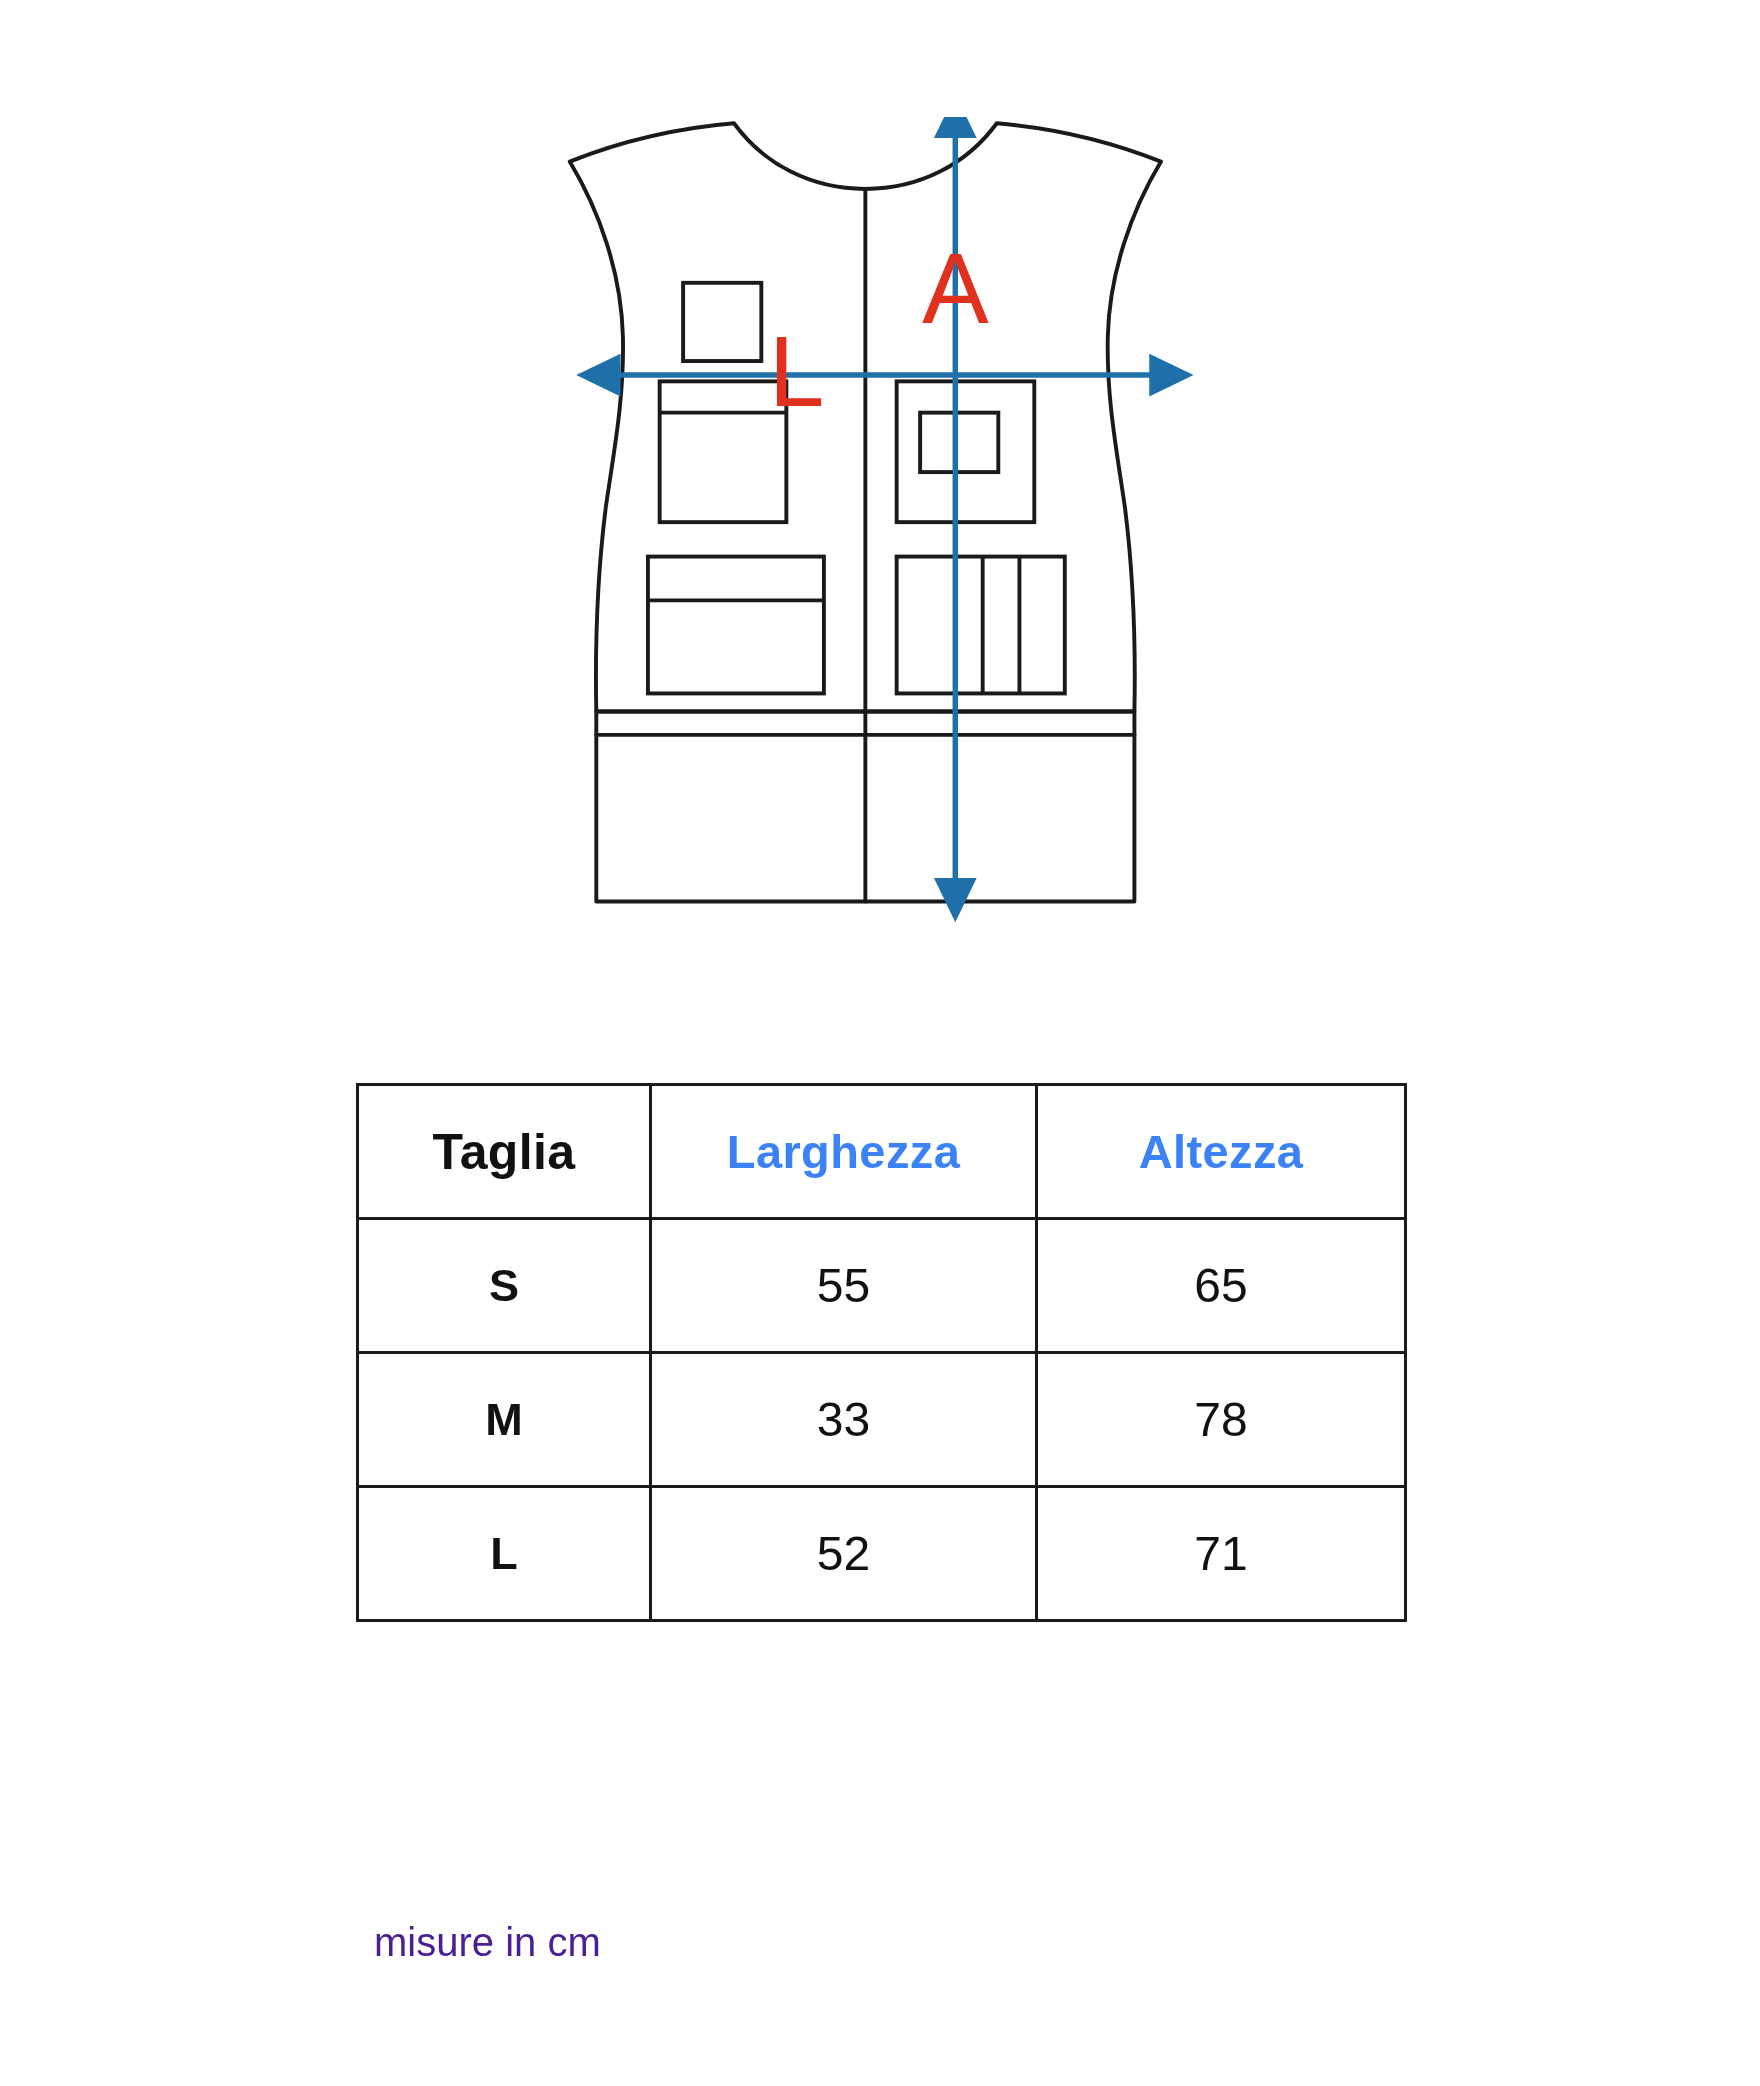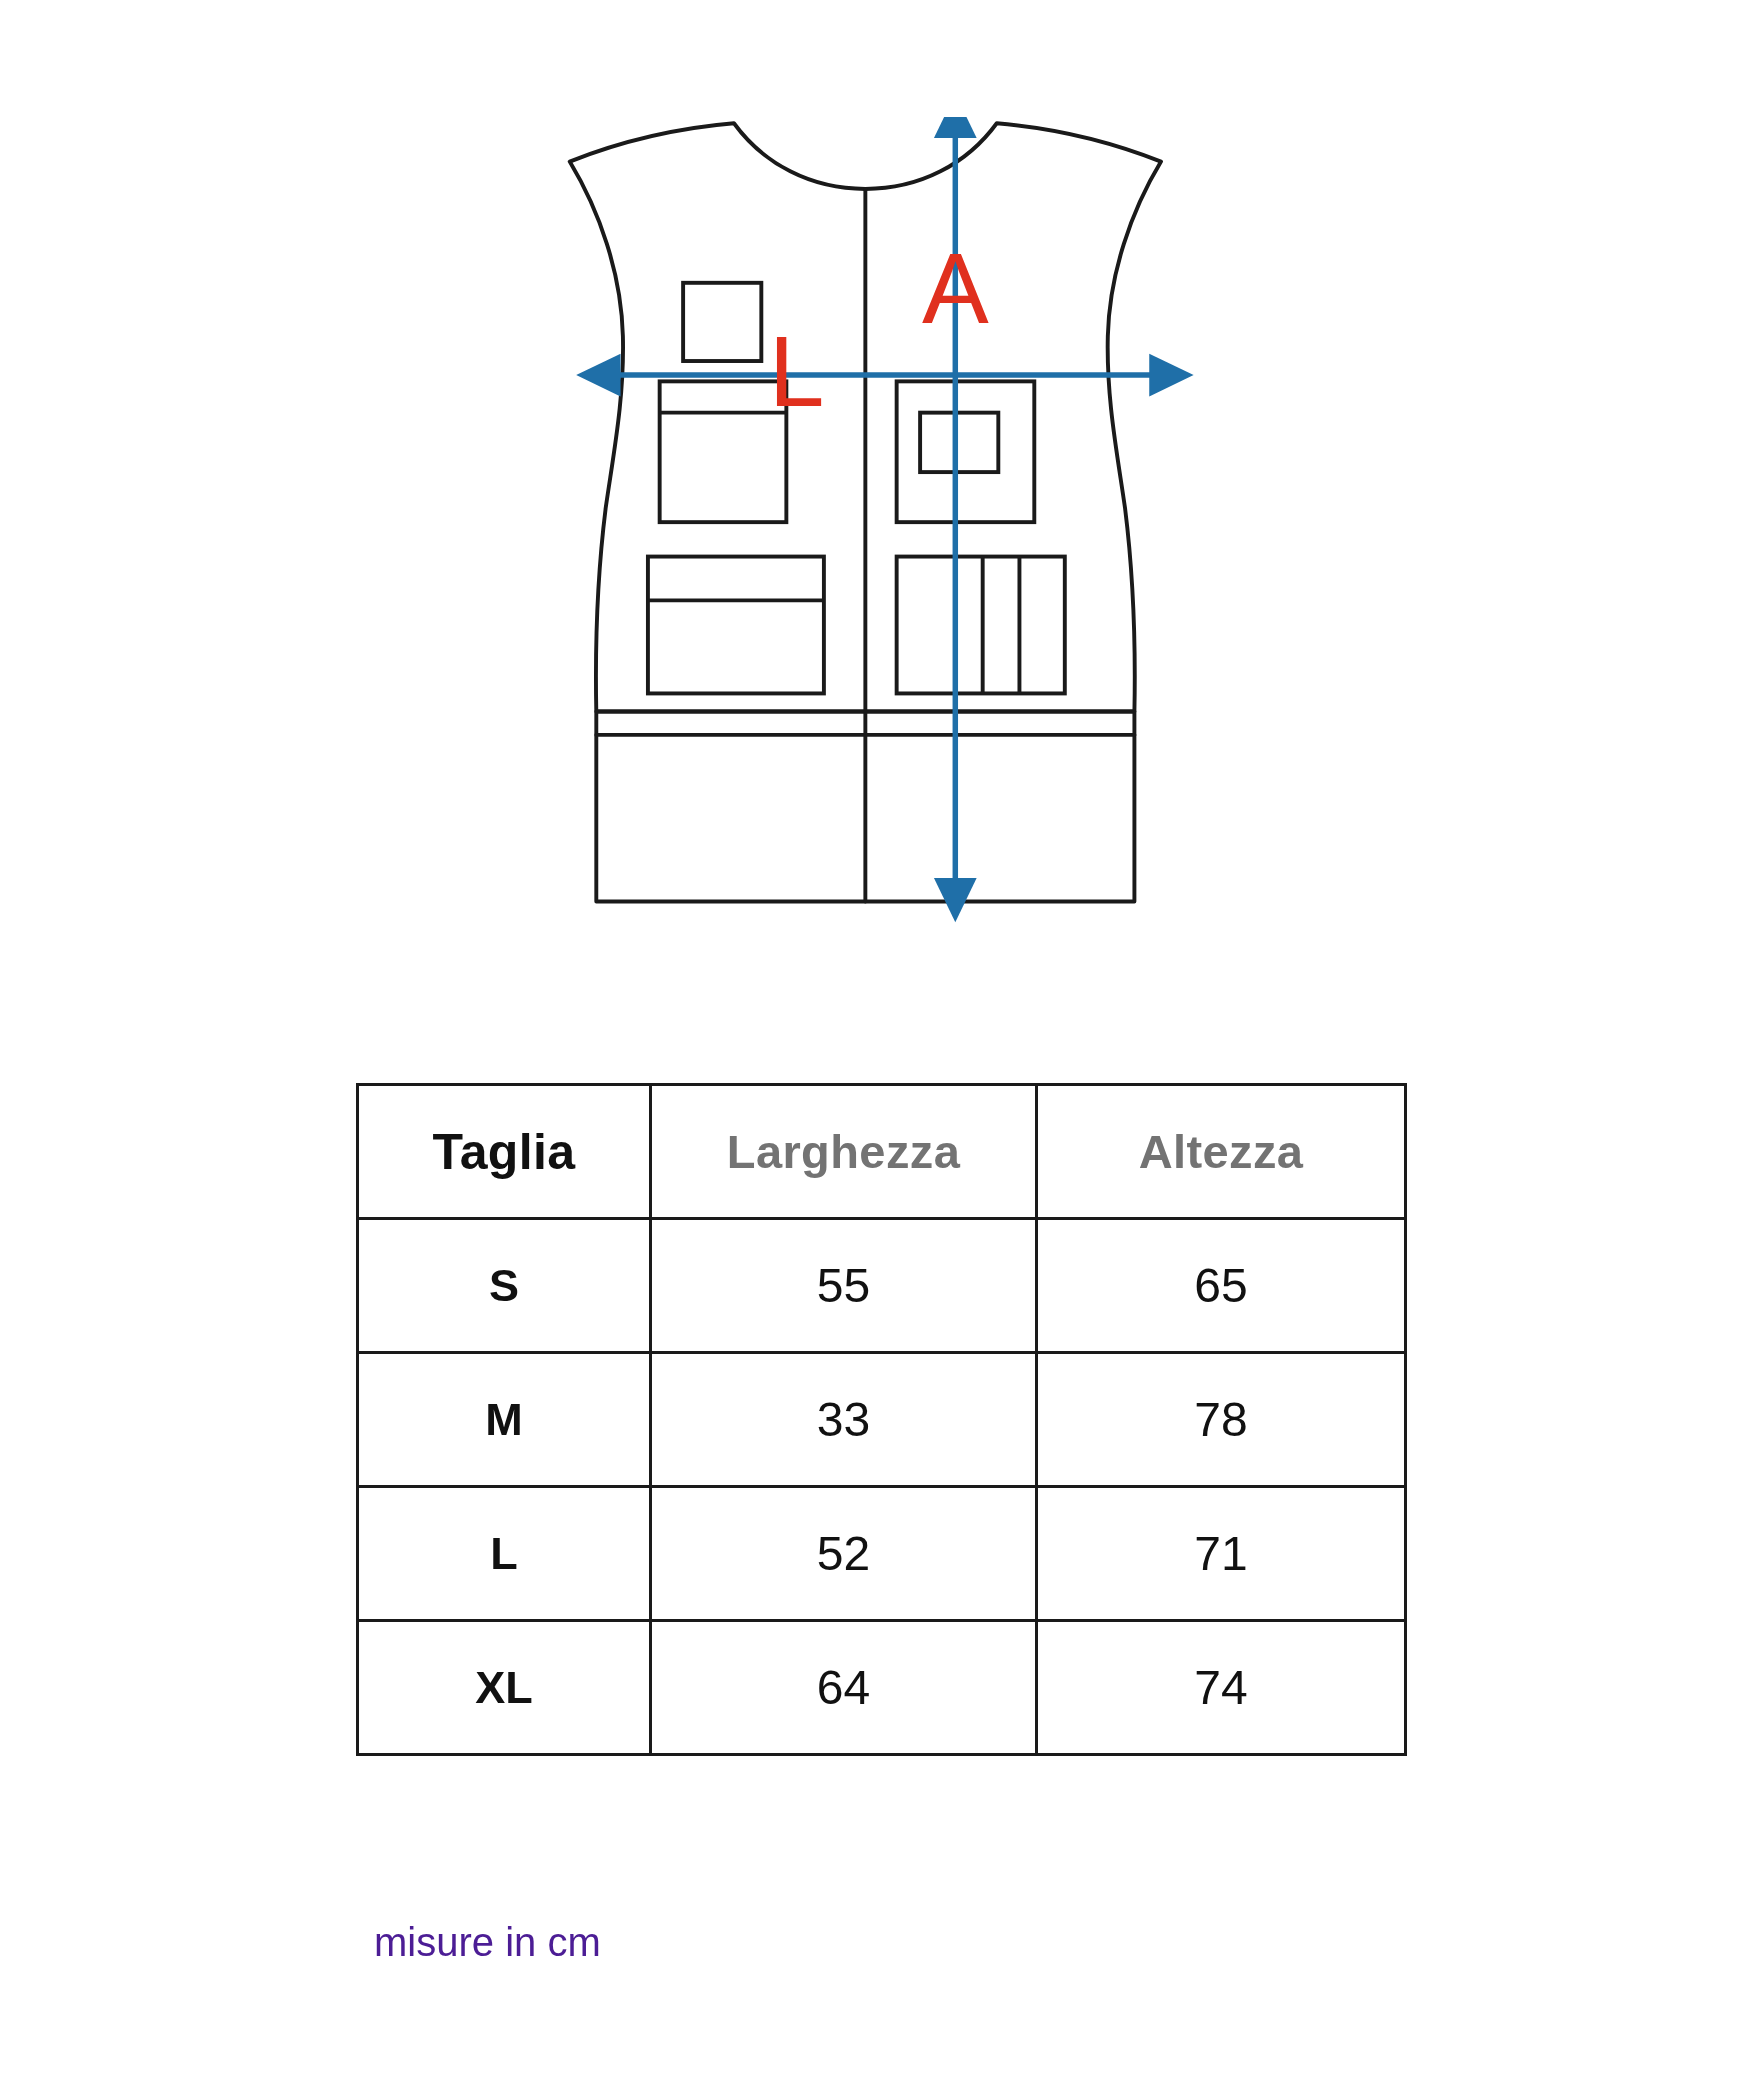--- a/index.html
+++ b/index.html
@@ -66,21 +66,21 @@
 
   th.head-size {
     font-size: 50px;
     font-weight: bold;
     color: #111111;
     letter-spacing: 0.4px;
   }
   th.head-metric {
     font-size: 47px;
     font-weight: bold;
-    color: #737373;
+    color: #3b82f6;
     letter-spacing: 0.4px;
   }
   td.size-cell {
     font-size: 45px;
     font-weight: bold;
     color: #111111;
   }
   td.value-cell {
     font-size: 48px;
     font-weight: normal;
@@ -195,25 +195,20 @@
         <tr>
           <td class="size-cell">M</td>
           <td class="value-cell">33</td>
           <td class="value-cell">78</td>
         </tr>
         <tr>
           <td class="size-cell">L</td>
           <td class="value-cell">52</td>
           <td class="value-cell">71</td>
         </tr>
-        <tr>
-          <td class="size-cell">XL</td>
-          <td class="value-cell">64</td>
-          <td class="value-cell">74</td>
-        </tr>
       </tbody>
     </table>
   </div>
 
   <div class="footnotes">
     <span class="fn-left">misure in cm</span>
   </div>
 
 </div>
 

